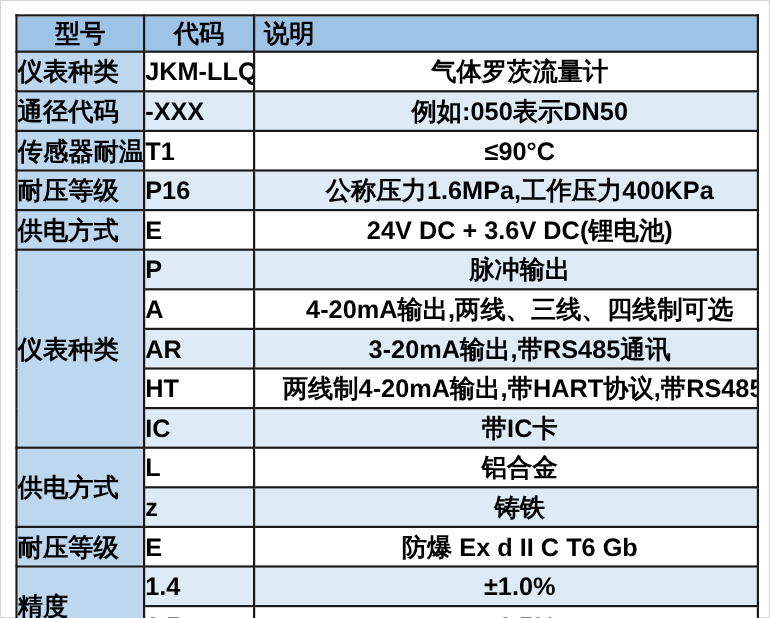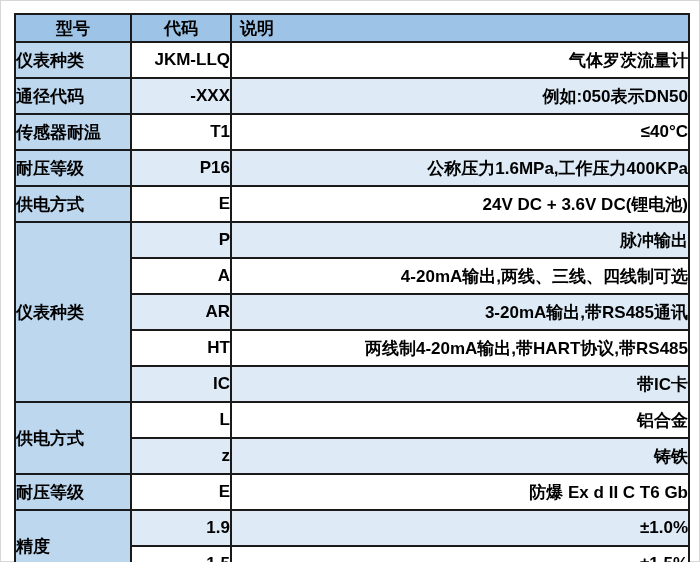--- a/index.html
+++ b/index.html
@@ -6,28 +6,28 @@
   body{width:700px;height:562px;position:relative;overflow:hidden;
        font-family:"Liberation Sans","DejaVu Sans",sans-serif;}
   .page{position:absolute;left:0;top:0;width:698px;height:560px;
         border:1px solid var(--frame,#d6d6d6);background:#ffffff;}
   table.spec{position:absolute;left:13px;top:12px;width:674px;
         border-collapse:collapse;table-layout:fixed;}
   col.c-label{width:116px;}
   col.c-code{width:100px;}
   col.c-desc{width:458px;}
   th,td{border:2px solid var(--border,#1a1a1a);
-        font-weight:700;color:#000;font-size:17px;
+        font-weight:700;color:#000;font-size:23px;
         padding:0;overflow:hidden;white-space:nowrap;}
   th{background:var(--header-bg,#9dc3e6);height:26px;text-align:center;}
   th.h-desc{text-align:left;padding-left:8px;margin-left:20px;}
   td{height:34px;background:#ffffff;}
   td.label{background:var(--label-bg,#bdd7ee);text-align:left;}
-  td.code{text-align:right;}
-  td.desc{text-align:right;padding-left:25px;}
+  td.code{text-align:left;}
+  td.desc{text-align:center;padding-left:25px;}
   tr.band td.code, tr.band td.desc{background:var(--band-bg,#deebf7);}
 </style>
 </head>
 <body>
 
 <div class="page">
   <table class="spec">
     <colgroup>
       <col class="c-label">
         <col class="c-code">
@@ -47,21 +47,21 @@
           <td class="desc">气体罗茨流量计</td>
         </tr>
         <tr class="band">
           <td class="label" rowspan="1">通径代码</td>
           <td class="code">-XXX</td>
           <td class="desc">例如:050表示DN50</td>
         </tr>
         <tr>
           <td class="label" rowspan="1">传感器耐温</td>
           <td class="code">T1</td>
-          <td class="desc">≤40°C</td>
+          <td class="desc">≤90°C</td>
         </tr>
         <tr class="band">
           <td class="label" rowspan="1">耐压等级</td>
           <td class="code">P16</td>
           <td class="desc">公称压力1.6MPa,工作压力400KPa</td>
         </tr>
         <tr>
           <td class="label" rowspan="1">供电方式</td>
           <td class="code">E</td>
           <td class="desc">24V DC + 3.6V DC(锂电池)</td>
@@ -96,21 +96,21 @@
           <td class="code">z</td>
           <td class="desc">铸铁</td>
         </tr>
         <tr>
           <td class="label" rowspan="1">耐压等级</td>
           <td class="code">E</td>
           <td class="desc">防爆 Ex d II C T6 Gb</td>
         </tr>
         <tr class="band">
           <td class="label" rowspan="2">精度</td>
-          <td class="code">1.9</td>
+          <td class="code">1.4</td>
           <td class="desc">±1.0%</td>
         </tr>
         <tr>
           <td class="code">1.5</td>
           <td class="desc">±1.5%</td>
         </tr>
       </tbody>
   </table>
 </div>
 

